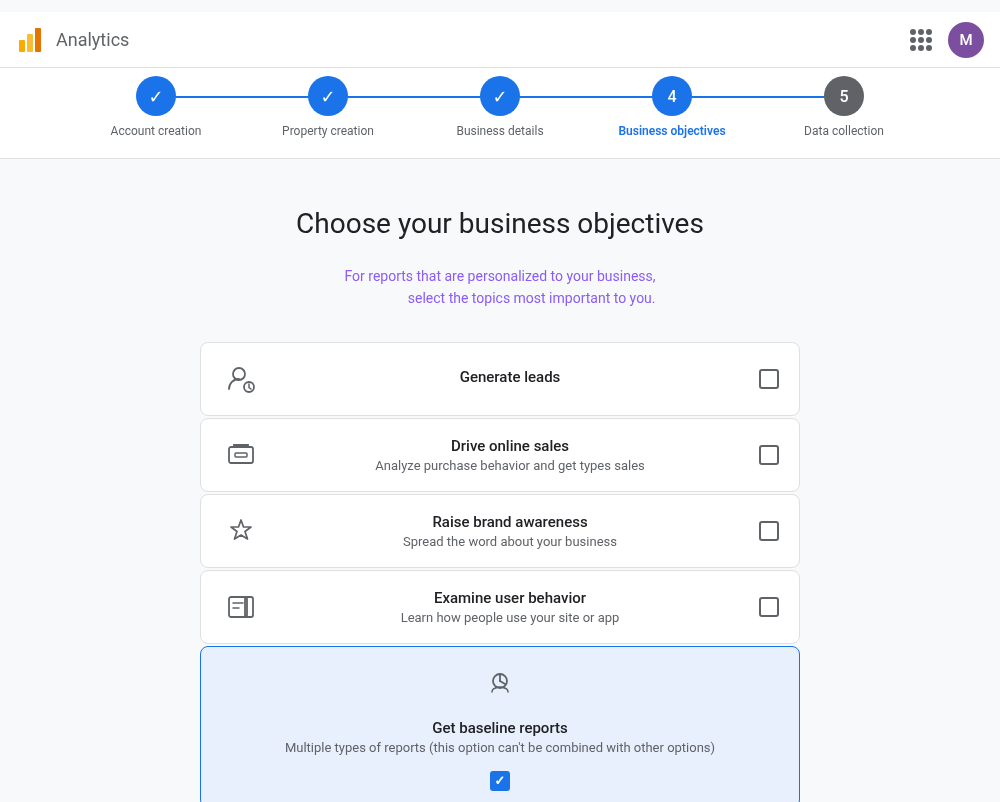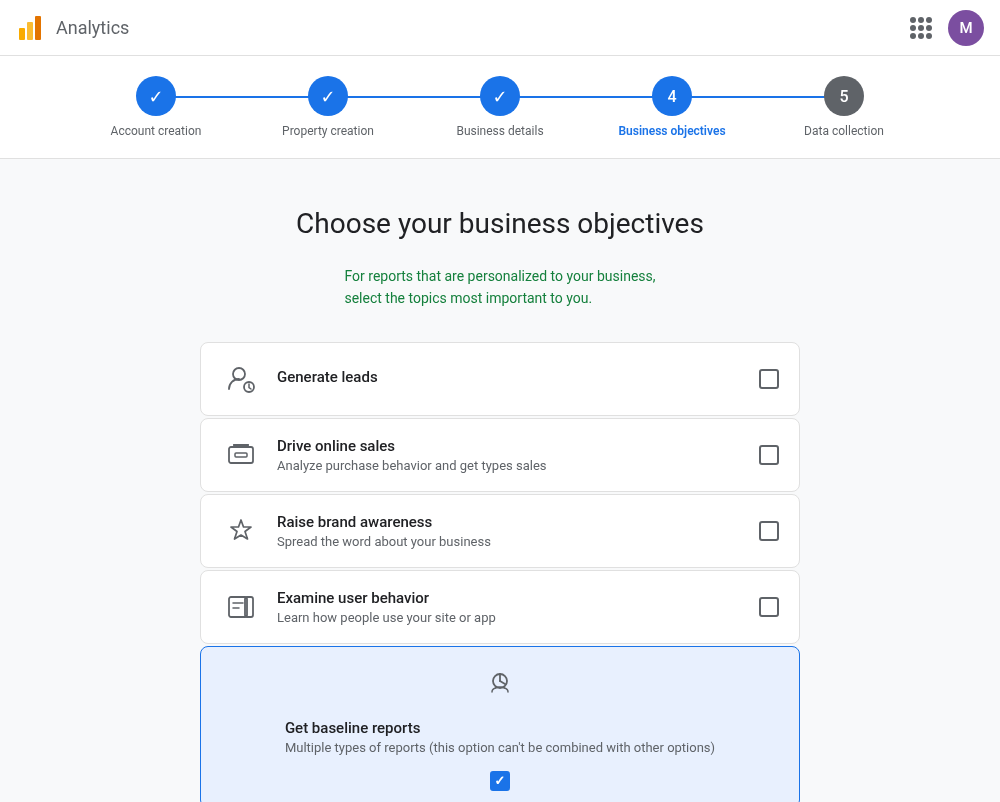--- a/index.html
+++ b/index.html
@@ -14,21 +14,21 @@
     
     .header {
       background: #fff;
       border-bottom: 1px solid #e0e0e0;
       display: flex;
       align-items: center;
       justify-content: space-between;
       padding: 0 16px;
       height: 56px;
       position: fixed;
-      top: 0; left: 0; right: 0;
+      top: 12px; left: 0; right: 0;
       z-index: 100;
     }
     .header-left {
       display: flex;
       align-items: center;
       gap: 12px;
     }
     .analytics-logo {
       width: 28px;
       height: 28px;
@@ -148,22 +148,22 @@
       padding: 48px 20px 80px;
     }
     .page-heading {
       font-size: 28px;
       font-weight: 400;
       color: #202124;
       margin-bottom: 25px;
     }
     .page-subheading {
       font-size: 14px;
-      color: #15803d;
-      text-align: left;
+      color: #8b5cf6;
+      text-align: right;
       line-height: 1.6;
       margin-bottom: 32px;
     }
 
     
     .options-list {
       width: 100%;
       max-width: 600px;
       display: flex;
       flex-direction: column;
@@ -172,20 +172,21 @@
     .option-card {
       background: #fff;
       border: 1px solid #e0e0e0;
       border-radius: 8px;
       padding: 16px 20px;
       display: flex;
       align-items: center;
       gap: 16px;
       cursor: pointer;
       transition: background 0.1s;
+      text-align: center;
     }
     .option-card.selected {
       background: #e8f0fe;
       border-color: #1a73e8;
       flex-direction: column;
     }
     .option-icon {
       width: 40px;
       height: 40px;
       flex-shrink: 0;

